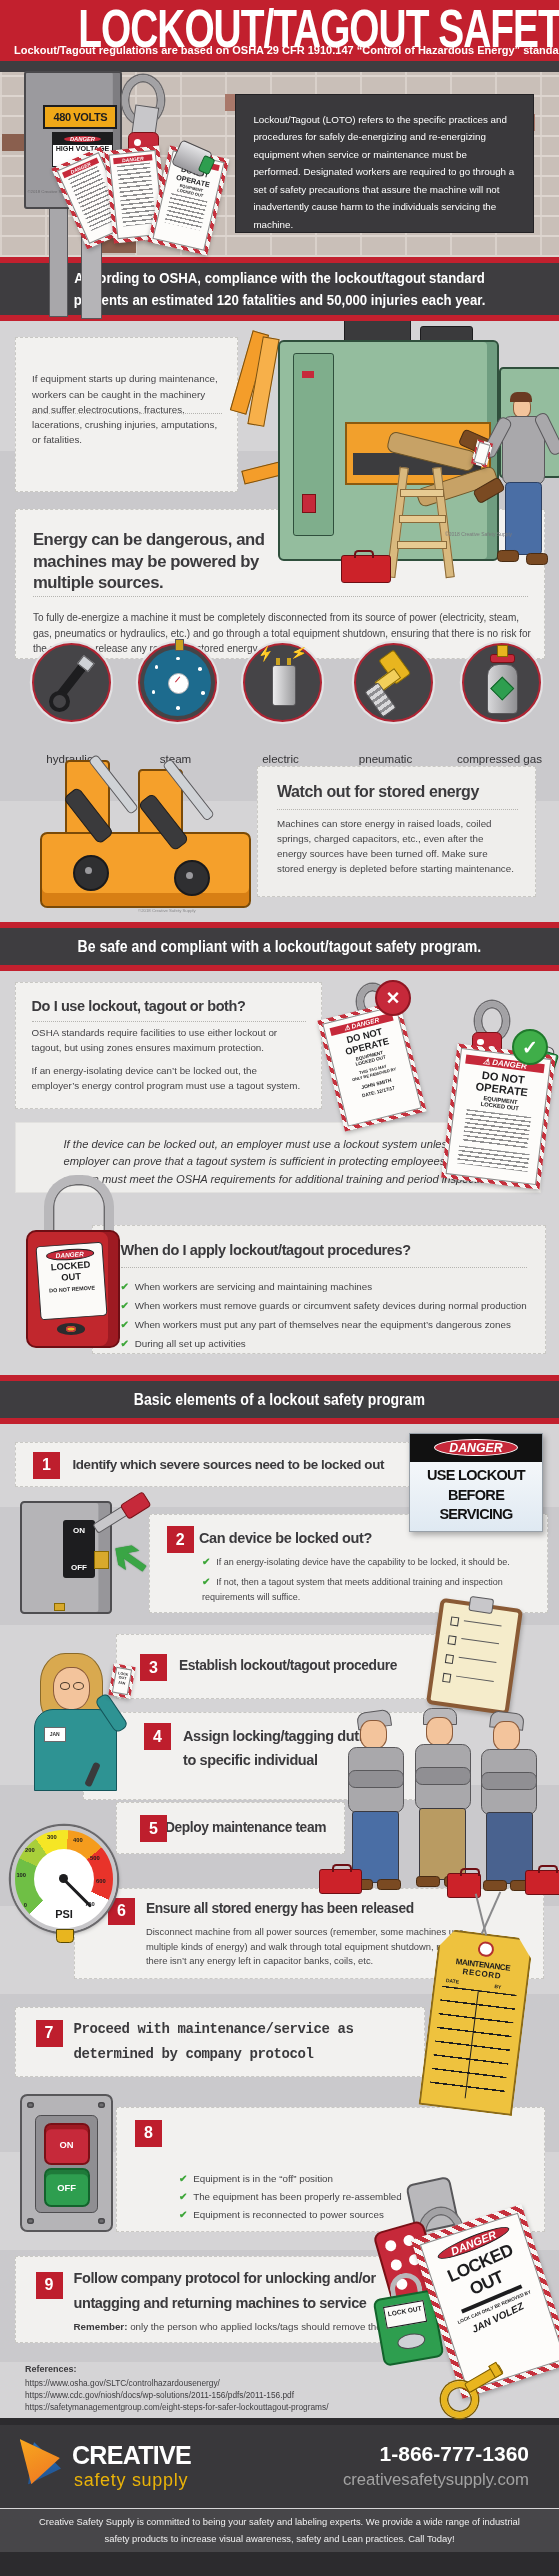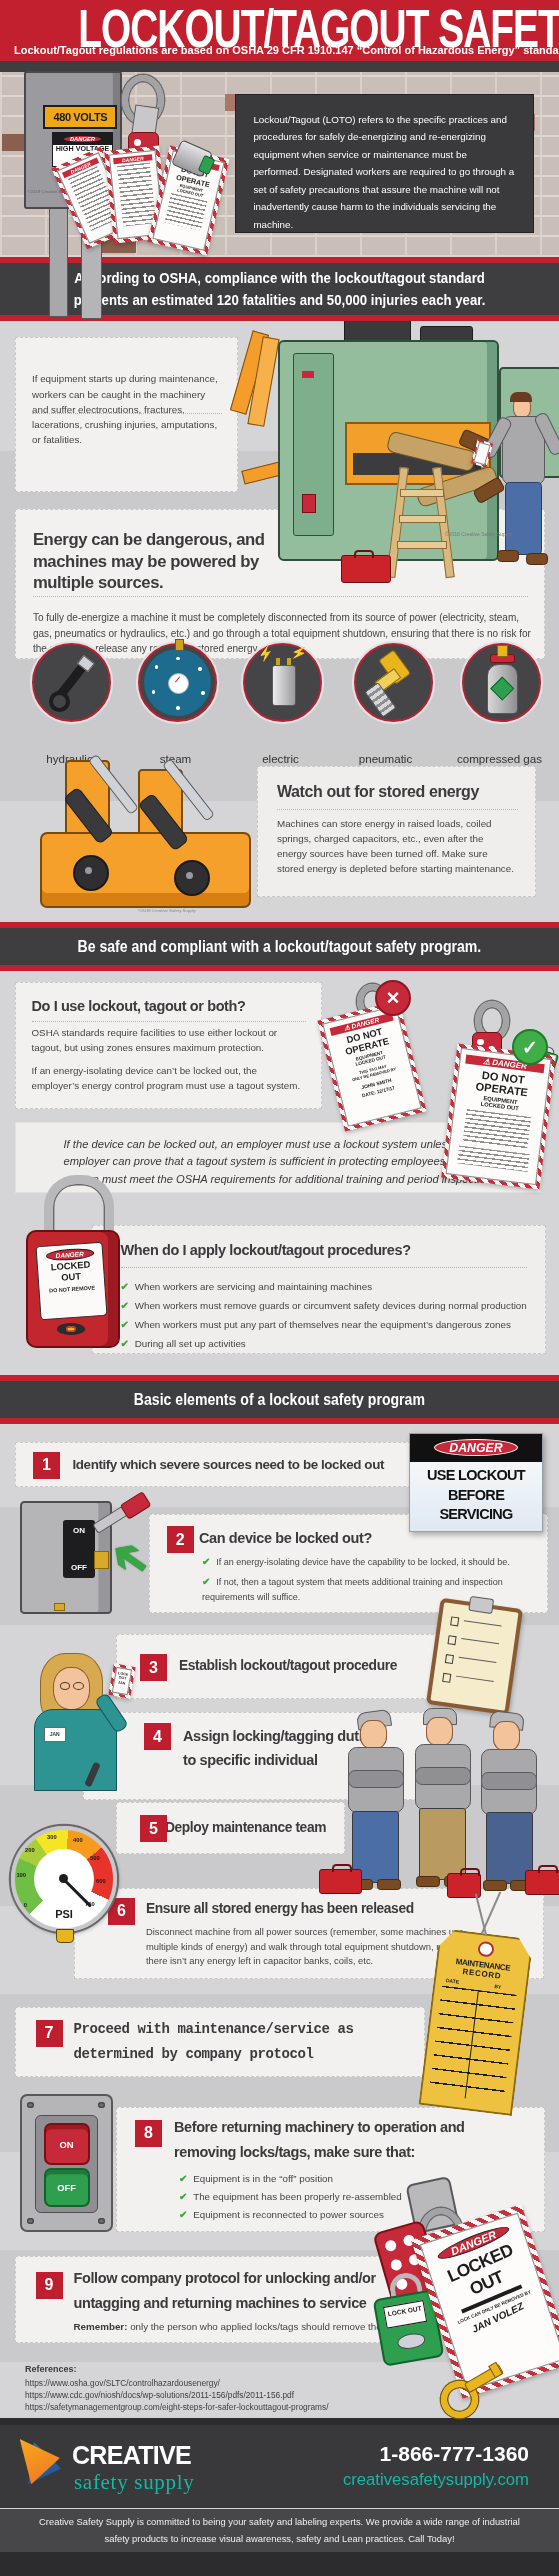--- a/index.html
+++ b/index.html
@@ -461,21 +461,20 @@
     <div class="screw" style="right:5.8px;top:5.8px;"></div>
     <div class="screw" style="left:5.8px;bottom:5.8px;"></div>
     <div class="screw" style="right:5.8px;bottom:5.8px;"></div>
     <div class="abs" style="left:13px;top:19px;width:61px;height:96px;background:#8f8e92;border:1.4px solid #4e4d50;border-radius:5.8px;">
       <div class="abs" style="left:8px;top:7.2px;width:42px;height:38px;background:#c6293a;border:2.2px solid #7a1016;border-radius:7.2px;box-shadow:inset 0 4.3px 0 #9e1a22;color:#fff;font-weight:bold;font-size:9.4px;display:flex;align-items:center;justify-content:center;">ON</div>
       <div class="abs" style="left:8px;top:52px;width:42px;height:35px;background:#2e9e4f;border:2.2px solid #13632c;border-radius:7.2px;box-shadow:inset 0 4.3px 0 #1f7a3a;color:#fff;font-weight:bold;font-size:9.4px;display:flex;align-items:center;justify-content:center;">OFF</div>
     </div>
   </div>
   <div class="card" style="left:116px;top:2107px;width:429px;height:125px;">
     <div class="num" style="left:18px;top:11.6px;">8</div>
-    <div class="h abs" style="left:57px;top:7.2px;font-size:14.5px;width:333px;line-height:1.7;">Before returning machinery to operation and removing locks/tags, make sure that:</div>
     <div class="bullet" style="left:62px;top:65px;"><span class="chk">✔</span><span>Equipment is in the “off” position</span></div>
     <div class="bullet" style="left:62px;top:83px;"><span class="chk">✔</span><span>The equipment has been properly re-assembled</span></div>
     <div class="bullet" style="left:62px;top:101px;"><span class="chk">✔</span><span>Equipment is reconnected to power sources</span></div>
   </div>
 
   <div class="card" style="left:14.5px;top:2256px;width:396px;height:87px;">
     <div class="num" style="left:20px;top:14.5px;">9</div>
     <div class="h abs" style="left:58px;top:8.7px;font-size:14.5px;width:312px;line-height:1.75;">Follow company protocol for unlocking and/or untagging and returning machines to service</div>
     <div class="abs" style="left:58px;top:64px;font-size:9.8px;color:#454447;white-space:nowrap;">
       <span style="font-weight:bold;color:#3b3a3d;">Remember:</span><span> only the person who applied locks/tags should remove them!</span>
@@ -517,23 +516,23 @@
     <div class="url">https://www.osha.gov/SLTC/controlhazardousenergy/</div>
     <div class="url">https://www.cdc.gov/niosh/docs/wp-solutions/2011-156/pdfs/2011-156.pdf</div>
     <div class="url">https://safetymanagementgroup.com/eight-steps-for-safer-lockouttagout-programs/</div>
   </div>
 
   <div class="abs" style="left:0;top:2418px;width:559px;height:7.2px;background:#2c2b2e;z-index:2;"></div>
   <div class="abs" style="left:0;top:2425px;width:559px;height:83px;background:#39383b;z-index:2;">
     <div class="abs" style="left:27.5px;top:20px;width:33px;height:43px;background:linear-gradient(160deg,#2a6cb3,#1f4f8a);clip-path:polygon(0 0,100% 45%,15% 100%);transform:rotate(14deg);"></div>
     <div class="abs" style="left:22px;top:11.6px;width:38px;height:46px;background:linear-gradient(160deg,#f7a81e,#ef7622);clip-path:polygon(0 0,100% 50%,18% 100%);transform:rotate(-6deg);"></div>
     <div class="abs" style="left:72px;top:16px;color:#fff;font-weight:bold;font-size:25px;letter-spacing:-0.7px;">CREATIVE</div>
-    <div class="abs" style="left:74px;top:45px;color:#14b8a6;font-size:21px;font-weight:300;letter-spacing:0.7px;font-family:Liberation Serif, serif;">safety supply</div>
+    <div class="abs" style="left:74px;top:45px;color:#eab308;font-size:18px;font-weight:300;letter-spacing:0.7px;">safety supply</div>
     <div class="abs" style="right:30px;top:17.4px;color:#fff;font-weight:bold;font-size:21px;text-align:right;">1-866-777-1360</div>
-    <div class="abs" style="right:30px;top:45px;color:#14b8a6;font-size:16.7px;text-align:right;">creativesafetysupply.com</div>
+    <div class="abs" style="right:30px;top:45px;color:#a3a3a3;font-size:16.7px;text-align:right;">creativesafetysupply.com</div>
   </div>
   <div class="abs" style="left:0;top:2509px;width:559px;height:43px;background:#474649;display:flex;align-items:center;justify-content:center;z-index:2;">
     <div style="width:507px;text-align:center;color:#f0f0f0;font-size:9.4px;line-height:1.75;">Creative Safety Supply is committed to being your safety and labeling experts.  We provide a wide range of industrial safety products to increase visual awareness, safety and Lean practices.  Call Today!</div>
   </div>
   <div class="abs" style="left:0;top:2552px;width:559px;height:24px;background:#2c2b2e;z-index:2;"></div>
 
 </div>
 
 
 </body></html>

